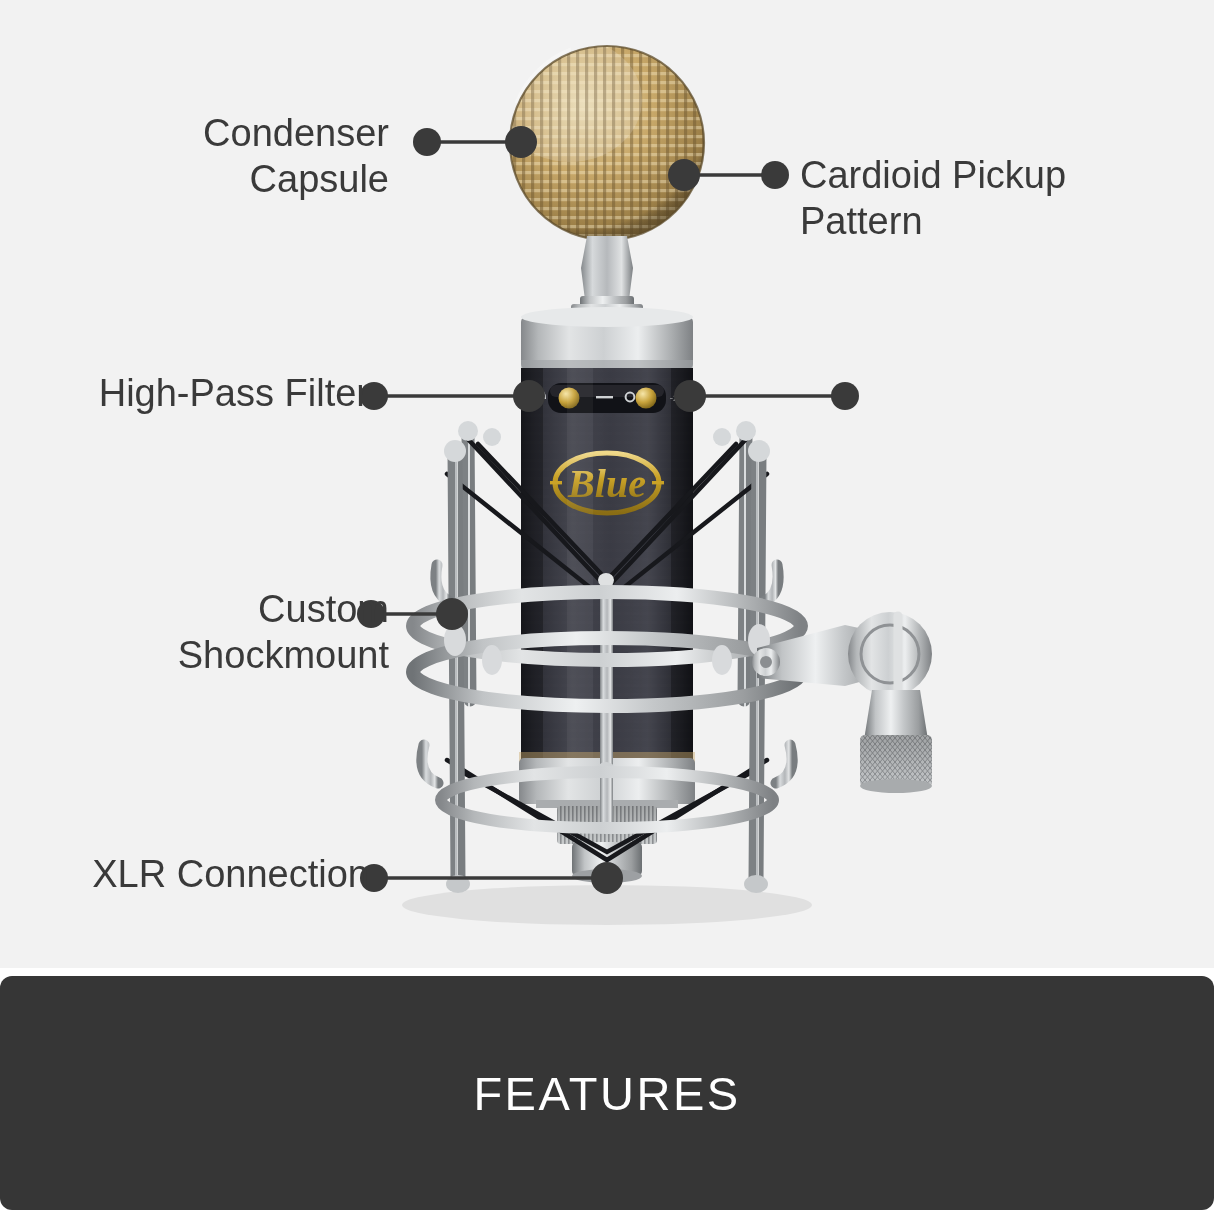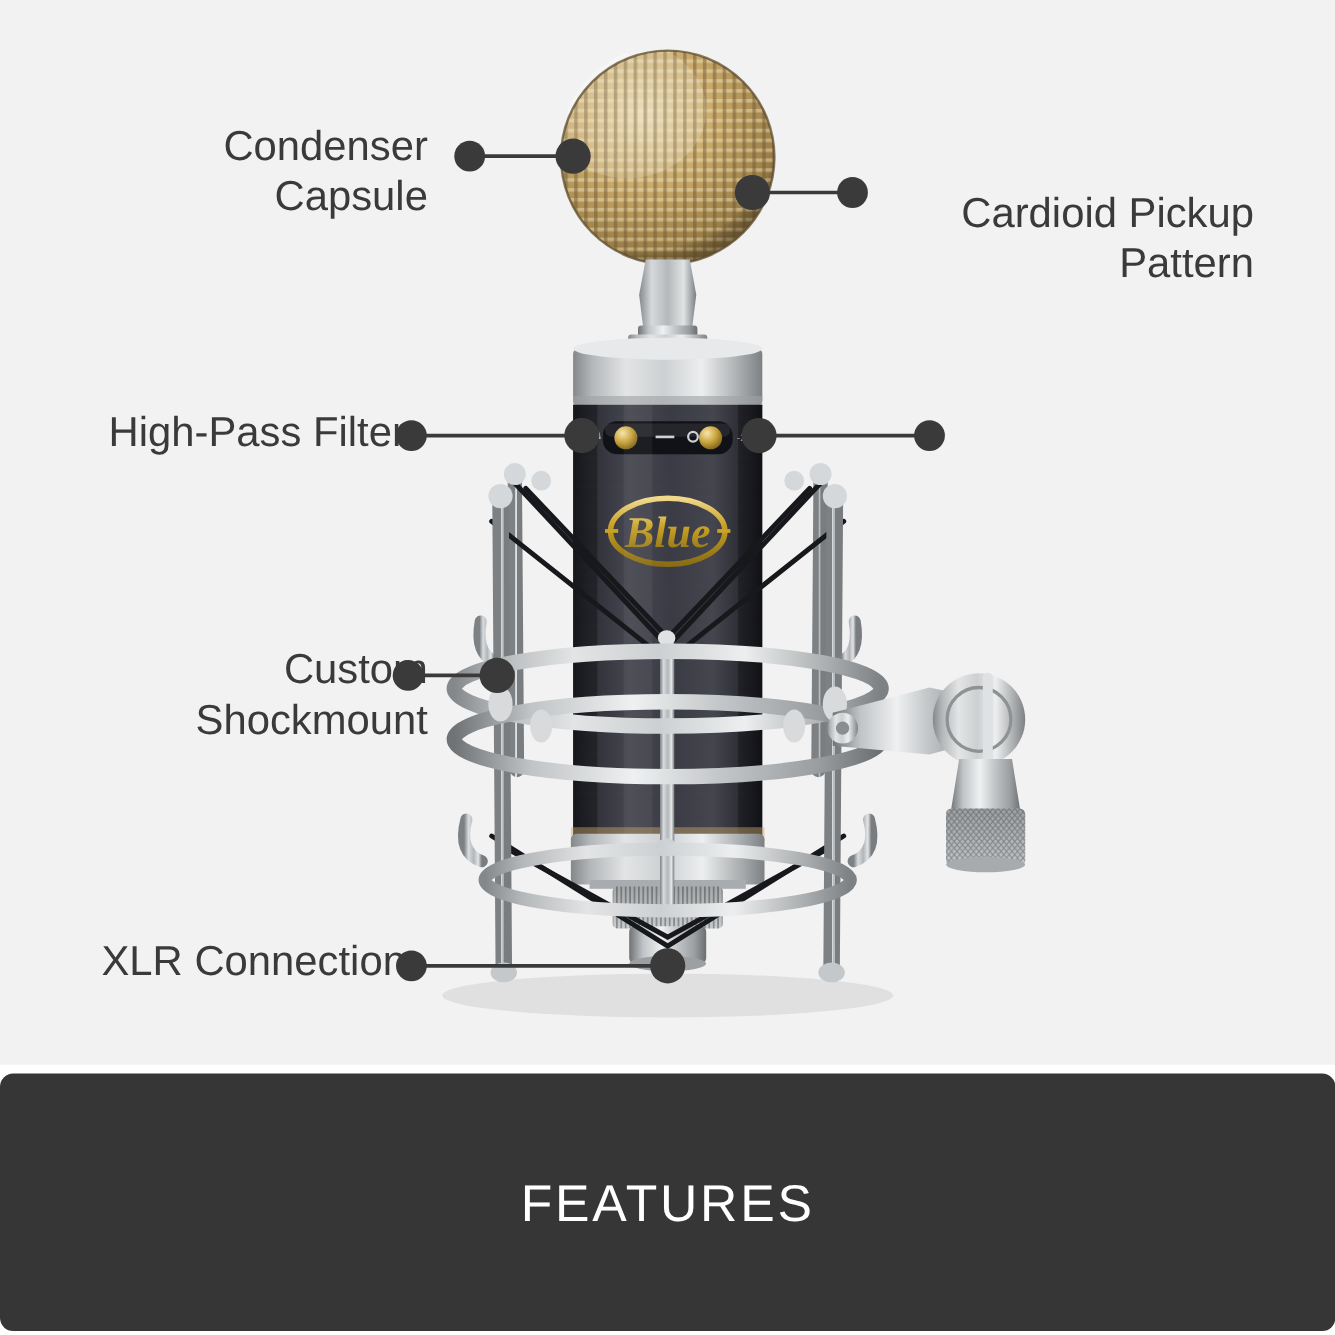--- a/index.html
+++ b/index.html
@@ -27,21 +27,21 @@
     color:#ffffff;font-size:47px;letter-spacing:2.5px;font-weight:400;
     font-family:"Liberation Sans", sans-serif;
   }
 
   
   #art{position:absolute;left:0;top:0;width:1214px;height:968px;}
 
   
   .callout{position:absolute;color:#3a3a3a;font-size:38px;line-height:1.22;white-space:pre-line;}
   .callout.right-al{text-align:right;}
-  .callout.left-al{text-align:right;margin-top:19px;}
+  .callout.left-al{text-align:left;}
 
   #lbl-condenser{right:825px;top:110px;width:420px;}
   #lbl-cardioid{left:800px;top:152px;width:340px;}
   #lbl-highpass{right:845px;top:370px;width:460px;}
   #lbl-pad{left:868px;top:370px;width:330px;}
   #lbl-shock{right:825px;top:586px;width:420px;}
   #lbl-xlr{right:845px;top:851px;width:460px;}
 
   #leaders{position:absolute;left:0;top:0;width:1214px;height:968px;pointer-events:none;}
 </style>

